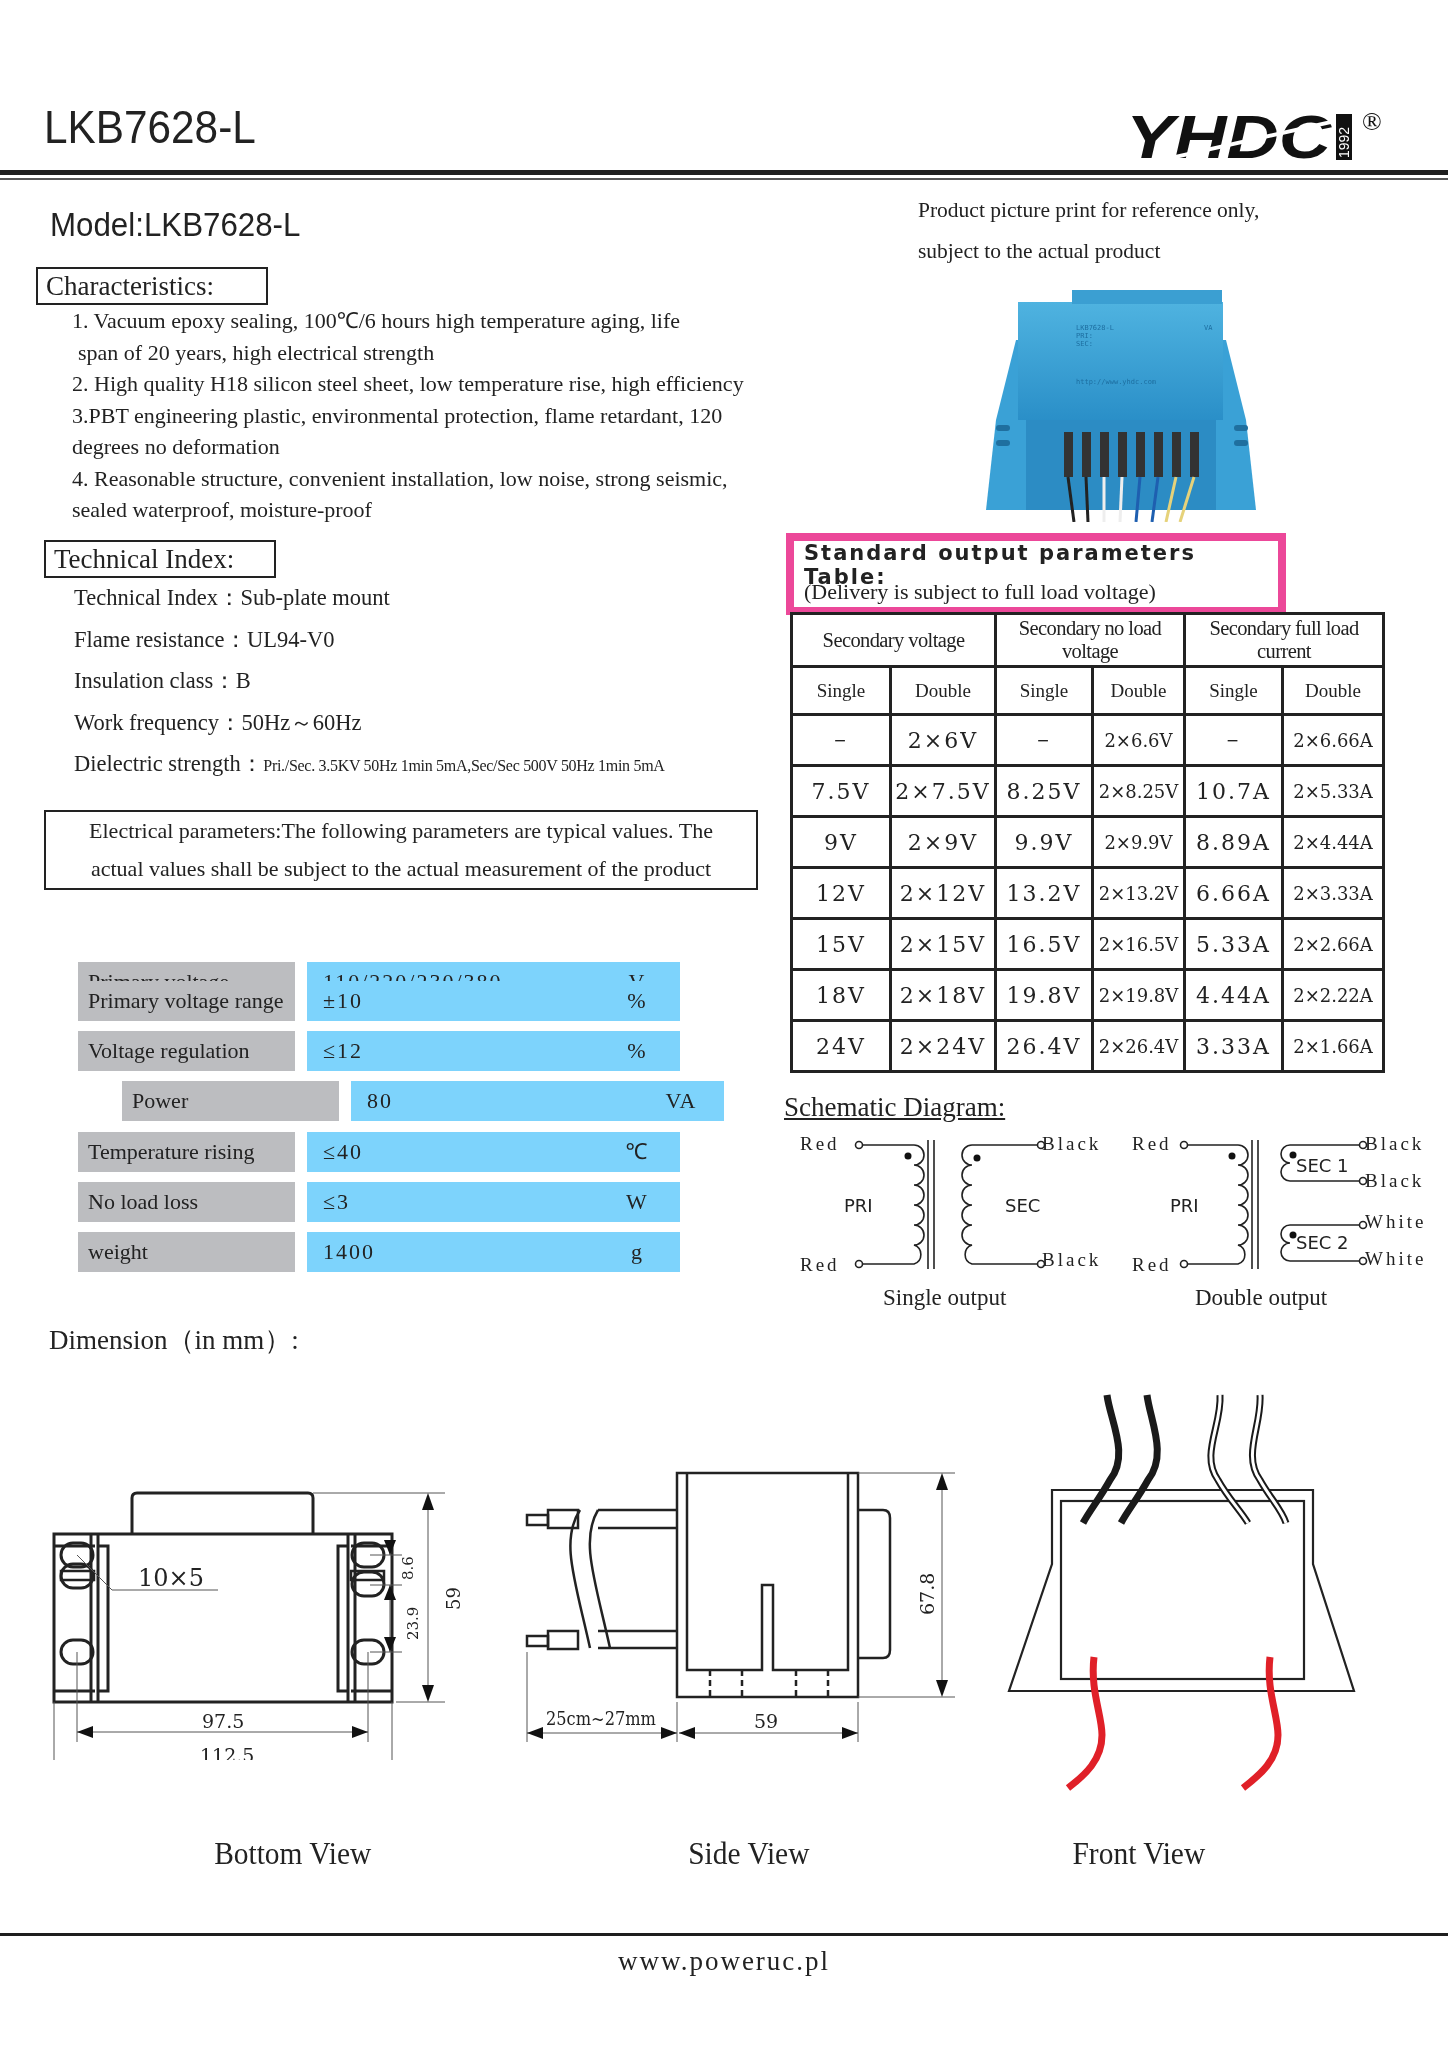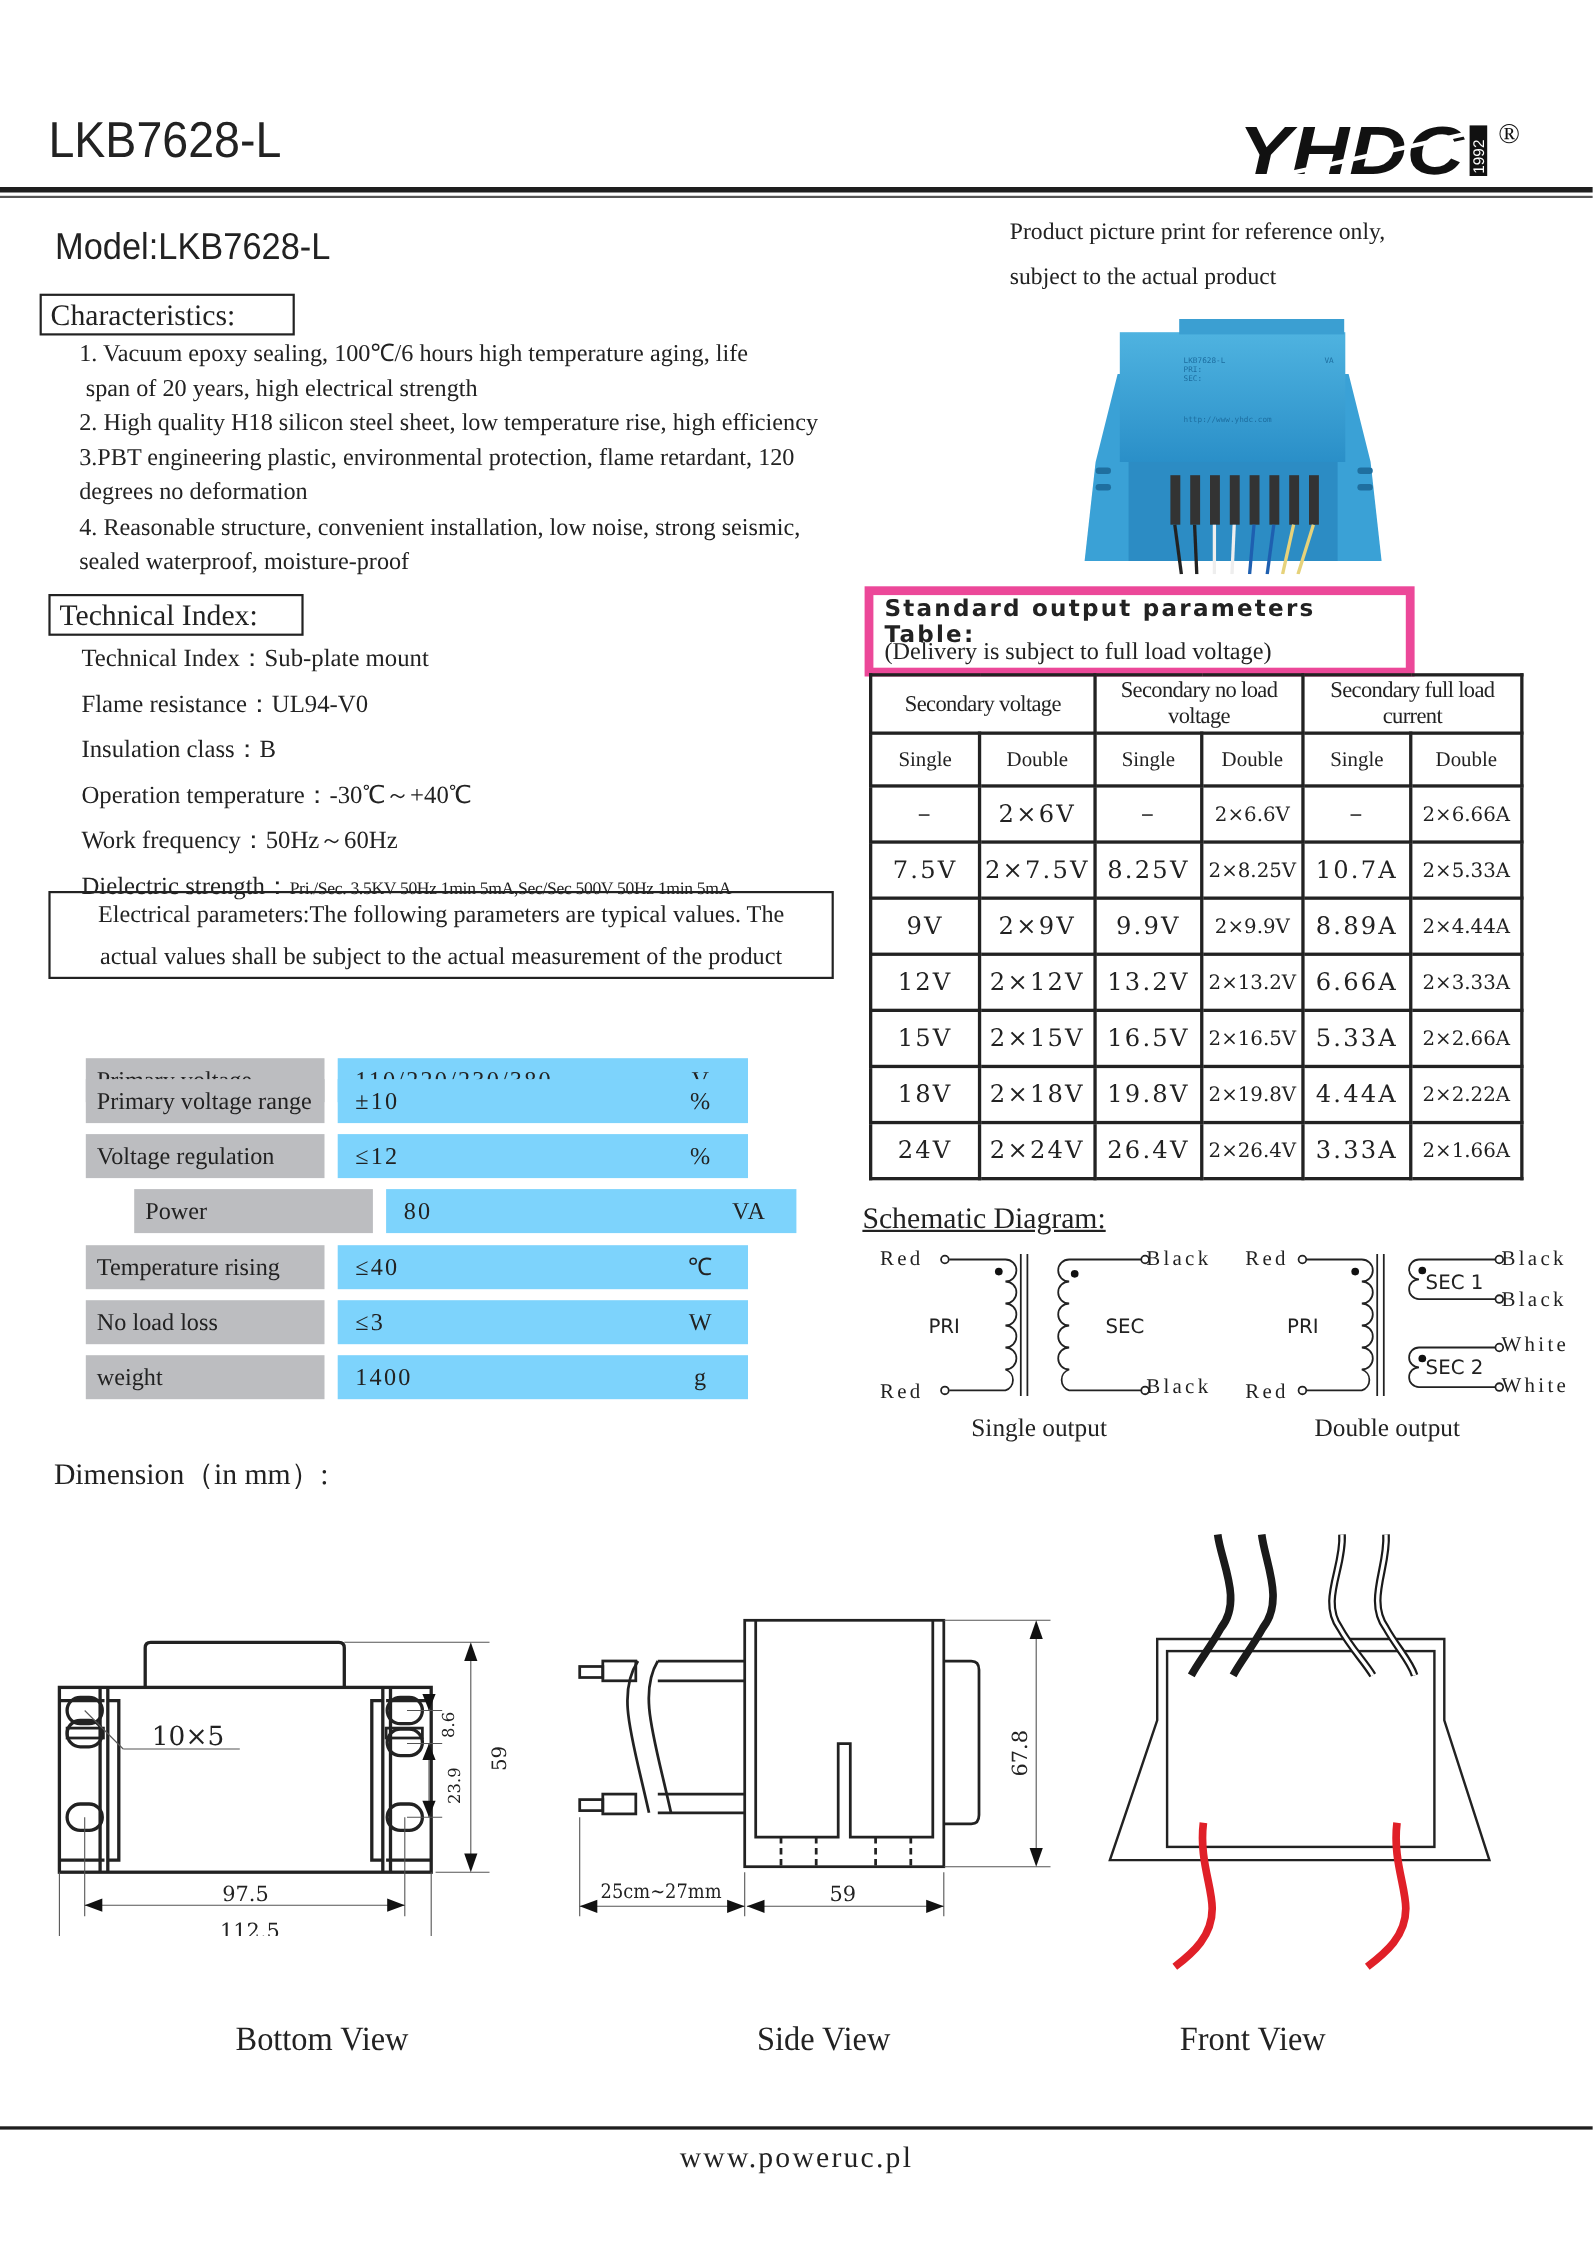--- a/index.html
+++ b/index.html
@@ -91,21 +91,20 @@
   <div>degrees no deformation</div>
   <div>4. Reasonable structure, convenient installation, low noise, strong seismic,</div>
   <div>sealed waterproof, moisture-proof</div>
 </div>
 
 <div class="abs boxed-title" id="tech-title">Technical Index:</div>
 <div class="abs tech-list">
   <div class="tech-row"><span>Technical Index：</span><span>Sub-plate mount</span></div>
   <div class="tech-row"><span>Flame resistance：</span><span>UL94-V0</span></div>
   <div class="tech-row"><span>Insulation class：</span><span>B</span></div>
-  <div class="tech-row"><span>Operation temperature：</span><span>-30℃～+40℃</span></div>
   <div class="tech-row"><span>Work frequency：</span><span>50Hz～60Hz</span></div>
   <div class="tech-row"><span>Dielectric strength：</span><span class="small-inline">Pri./Sec. 3.5KV 50Hz 1min 5mA,Sec/Sec 500V 50Hz 1min 5mA</span></div>
 </div>
 
 <div class="abs" id="elec-box">
   <div>Electrical parameters:The following parameters are typical values. The</div>
   <div>actual values shall be subject to the actual measurement of the product</div>
 </div>
 
 <div class="abs param-row" style="top:930px;margin-top:32px;">

